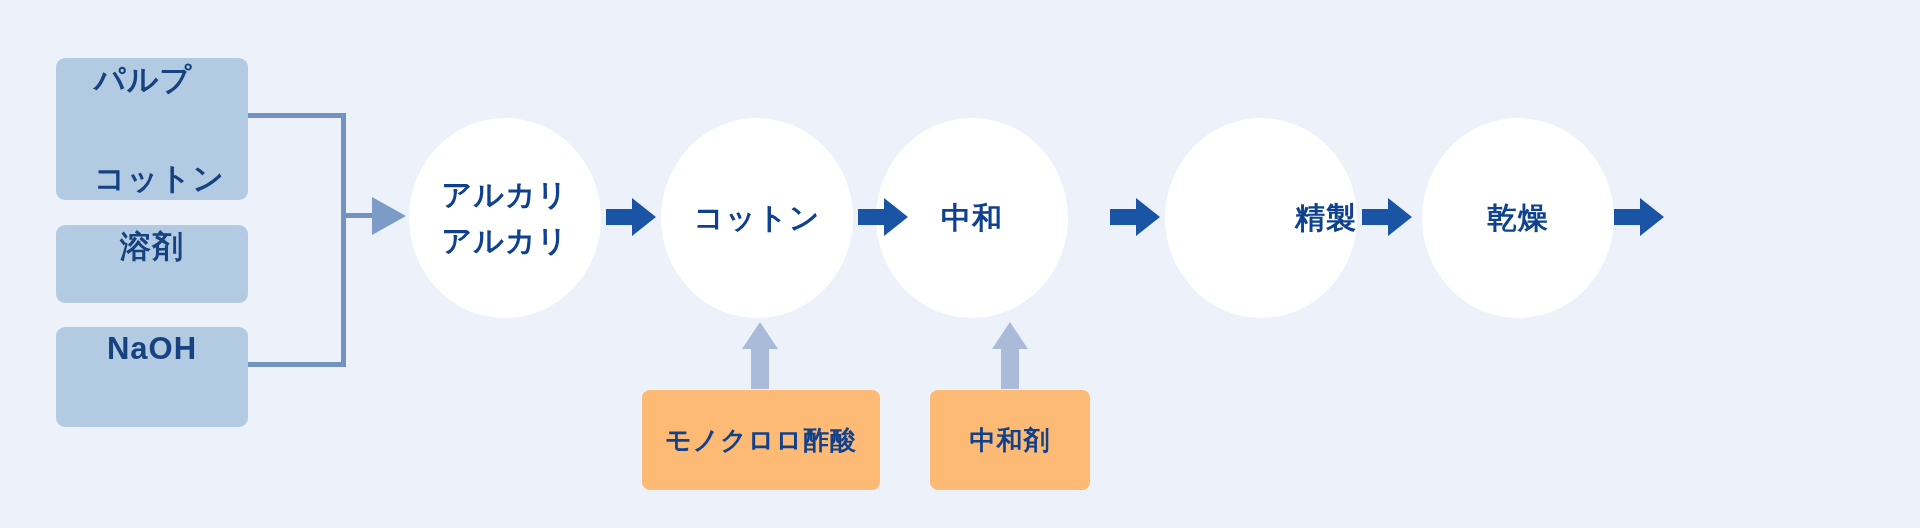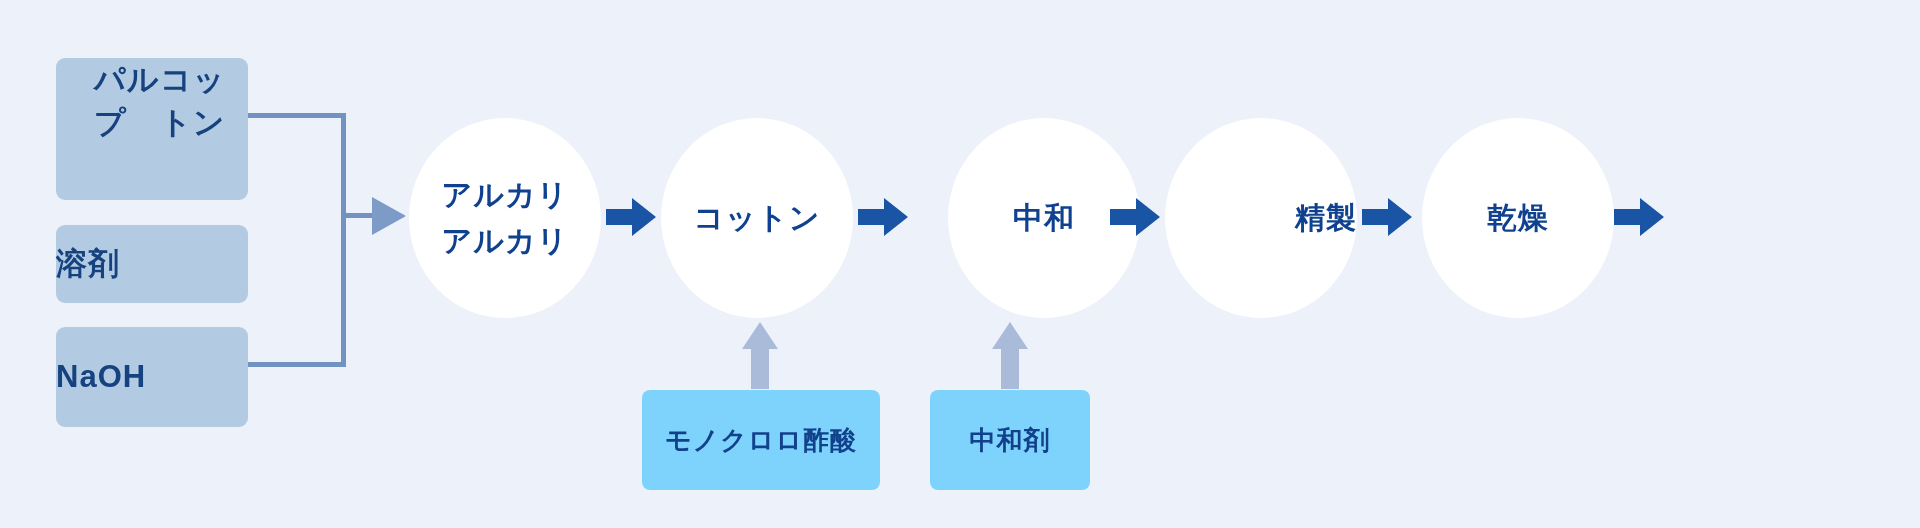--- a/index.html
+++ b/index.html
@@ -7,21 +7,21 @@
     position:relative; width:1920px; height:528px;
     background:#edf1f9; overflow:hidden;
     font-family:"Liberation Sans", sans-serif;
   }
 
   
   .input-box {
     position:absolute; left:56px; width:192px;
     background:#b2cbe3; border-radius:9px;
     color:#16427f; font-size:31px; font-weight:600; letter-spacing:1px;
-    display:flex; flex-direction:row; justify-content:space-between; align-items:center;
+    display:flex; flex-direction:column; justify-content:space-between; align-items:center;
     line-height:1.4; box-sizing:border-box;
   }
   .box-pulp   { top:58px;  height:142px; align-items:flex-start; padding-left:38px; }
   .box-solv   { top:225px; height:78px; }
   .box-naoh   { top:327px; height:100px; }
 
   
   .connector-piece { position:absolute; background:#7293c1; }
   .stub-top    { left:248px; top:113px; width:94px;  height:5px; }
   .stub-bottom { left:248px; top:362px; width:94px;  height:5px; }
@@ -32,21 +32,21 @@
   
   .stage {
     position:absolute; top:118px; width:192px; height:200px;
     background:#ffffff; border-radius:50%;
     color:#0f418f; font-size:30px; font-weight:600; letter-spacing:1px;
     display:flex; flex-direction:column; justify-content:center; align-items:center;
     text-align:center; line-height:1.55;
   }
   .stage-1 { left:409px; }
   .stage-2 { left:661px; }
-  .stage-3 { left:948px;text-align:right; }
+  .stage-3 { left:876px;text-align:right; }
   .stage-4 { left:1165px;align-items:flex-end; }
   .stage-5 { left:1422px;text-align:right; }
   .stage-6 { left:1669px; }
 
   
   .flow-arrow { position:absolute; top:198px; }
   .fa-1 { left:606px; }
   .fa-2 { left:858px; }
   .fa-3 { left:1110px; }
   .fa-4 { left:1362px; }
@@ -55,21 +55,21 @@
 
   
   .up-arrow { position:absolute; top:322px; }
   .ua-1 { left:742px; }
   .ua-2 { left:992px; }
   .up-arrow polygon { fill:#a9bbd8; }
   .merge-head polygon { fill:#7c9bc6; }
 
   .additive-box {
     position:absolute; top:390px; height:100px;
-    background:#7dd3fc; border-radius:8px;
+    background:#fdba74; border-radius:8px;
     color:#12418c; font-size:26px; font-weight:700; letter-spacing:1px;
     display:flex; justify-content:center; align-items:center;
   }
   .add-1 { left:642px; width:238px; }
   .add-2 { left:930px; width:160px;font-family:Liberation Serif, serif; }
 </style>
 </head>
 <body>
 
 <div class="canvas">

